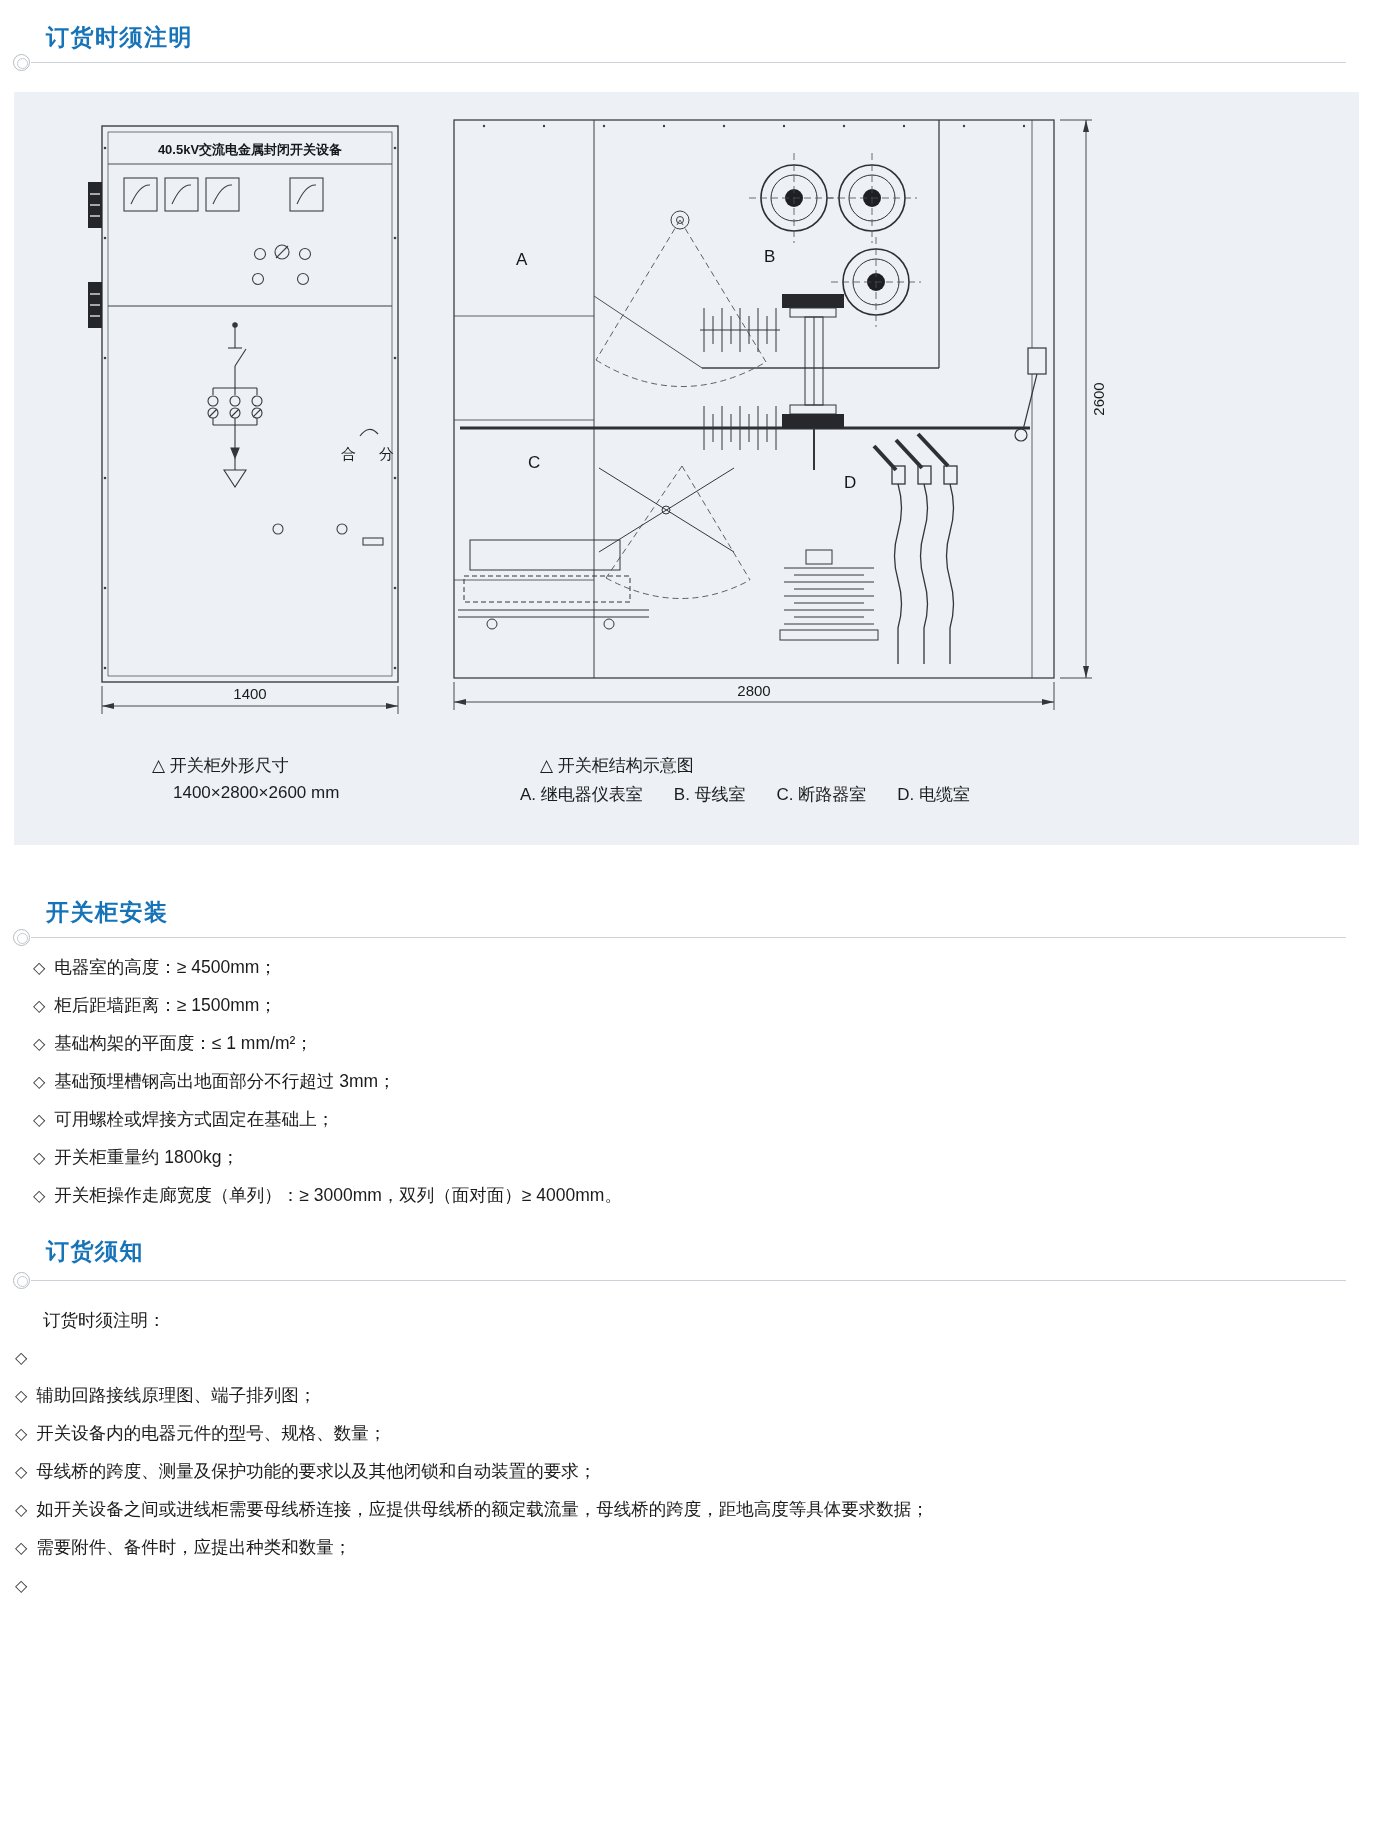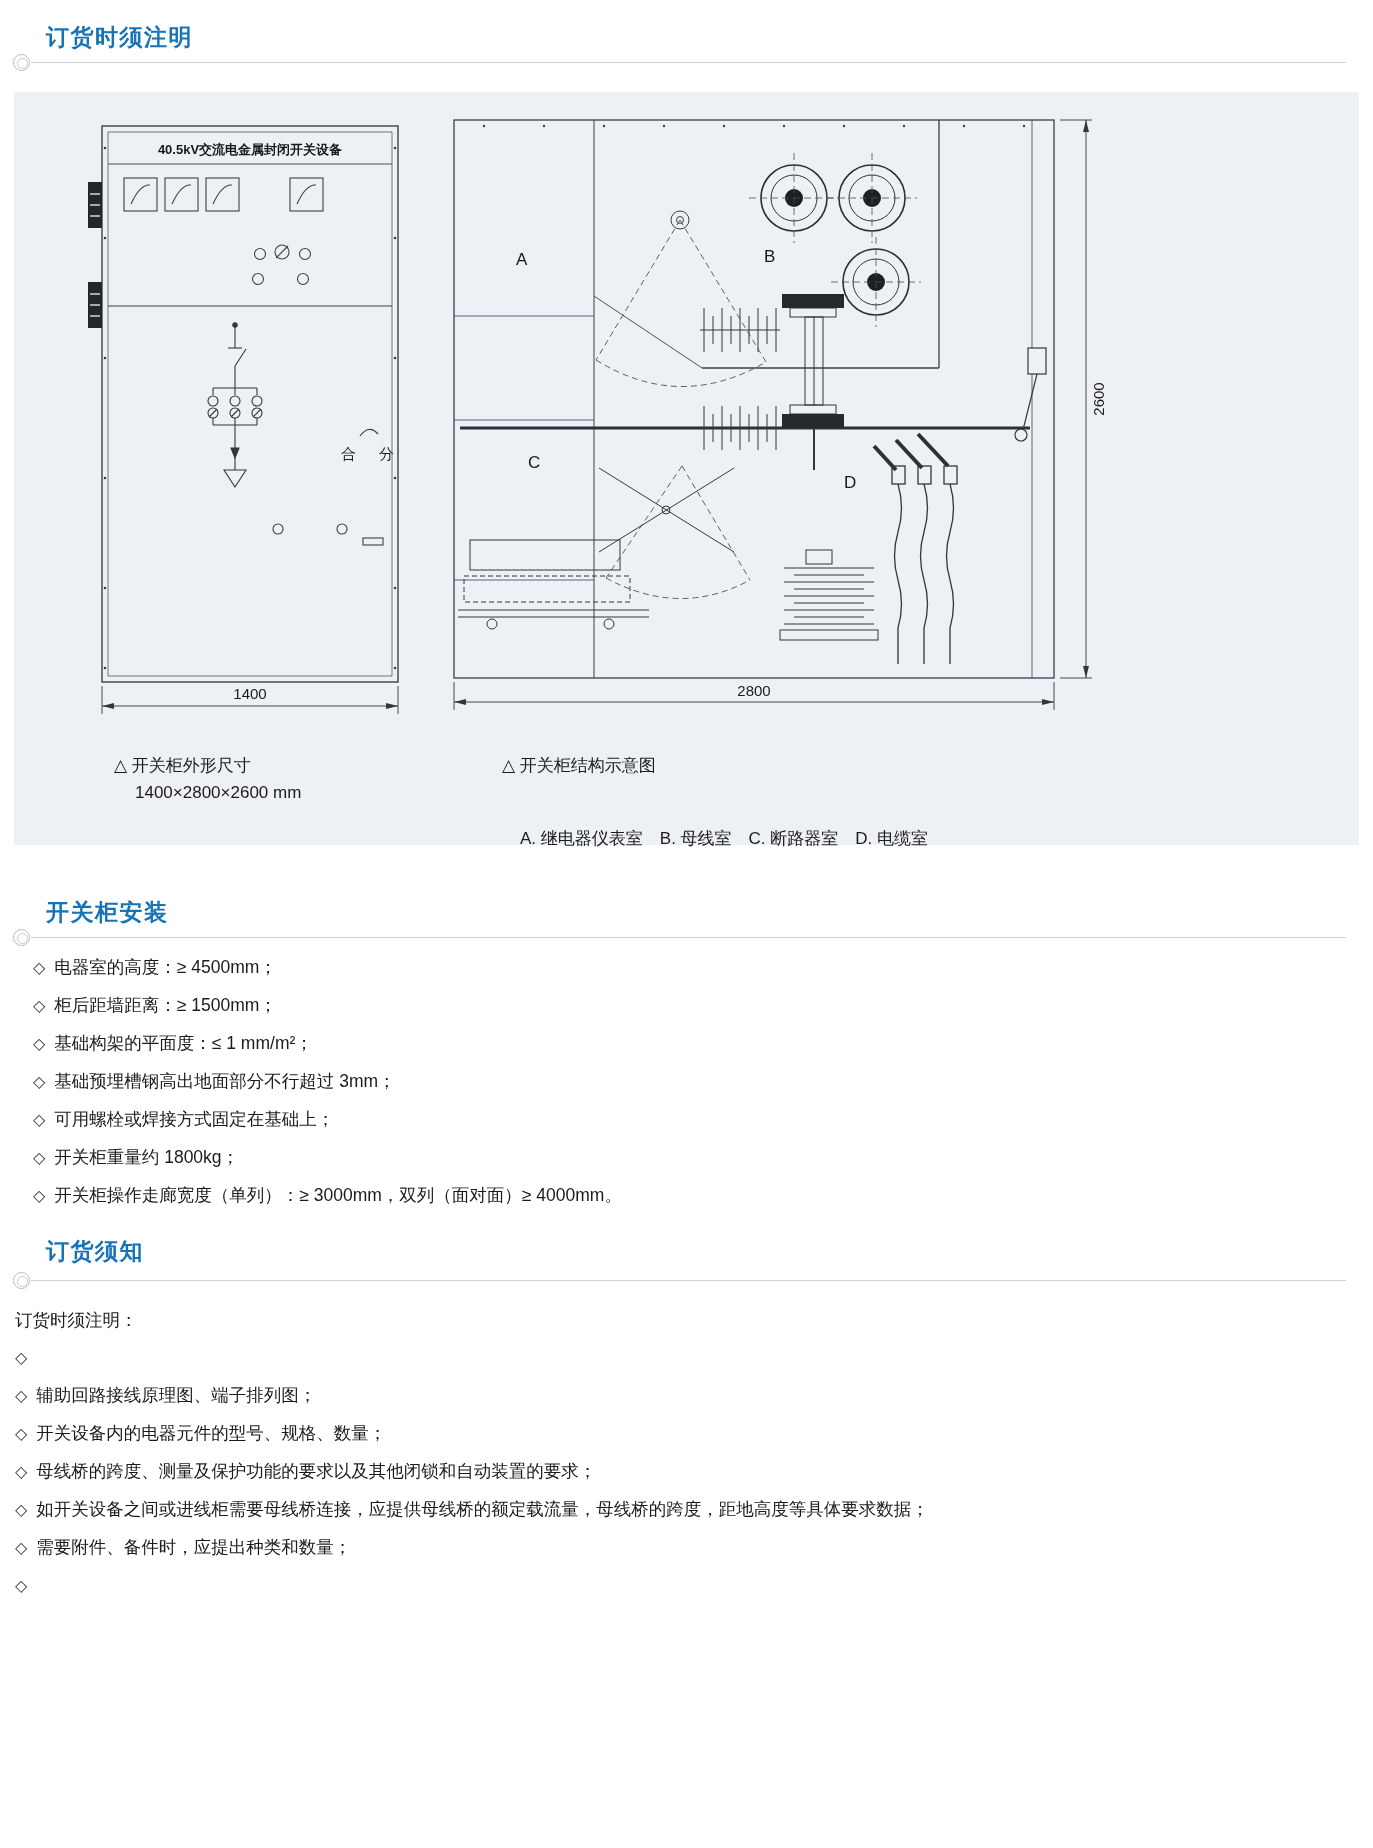--- a/index.html
+++ b/index.html
@@ -25,26 +25,26 @@
     border:1px solid #c6cbd2; border-radius:50%;
   }
   .panel {
     position:absolute; left:14px; top:92px; width:1345px; height:753px;
     background:#edf1f5;
   }
   .draw { position:absolute; }
   .draw-left { left:70px; top:26px; }
   .draw-right { left:430px; top:18px; }
   svg { font-family:inherit; }
-  .cap { position:absolute; font-size:17px; color:#1c1c1c; white-space:nowrap; }
-  .labels-row { position:absolute; display:flex; gap:17px; font-size:17px; color:#1c1c1c; white-space:nowrap;margin-top:44px; }
+  .cap { position:absolute; font-size:17px; color:#1c1c1c; white-space:nowrap;margin-left:38px; }
+  .labels-row { position:absolute; display:flex; gap:31px; font-size:17px; color:#1c1c1c; white-space:nowrap; }
   .list { position:absolute; }
   .li { display:flex; align-items:flex-start; font-size:17.5px; line-height:25px; margin-bottom:13px; color:#1b1b1b; white-space:nowrap; }
   .li .diamond { margin-right:9px; font-size:16px; line-height:25px; color:#3a3a3a; }
-  .intro { position:absolute; font-size:17.5px; line-height:25px; color:#1b1b1b; }
+  .intro { position:absolute; font-size:17.5px; line-height:25px; color:#1b1b1b;margin-left:28px; }
 </style>
 </head>
 <body>
 
 <h2 class="sec-title" style="top:22px">订货时须注明</h2>
 <div class="rule" style="top:62px">
   <span class="ornament"></span>
 </div>
 
 <div class="panel">

